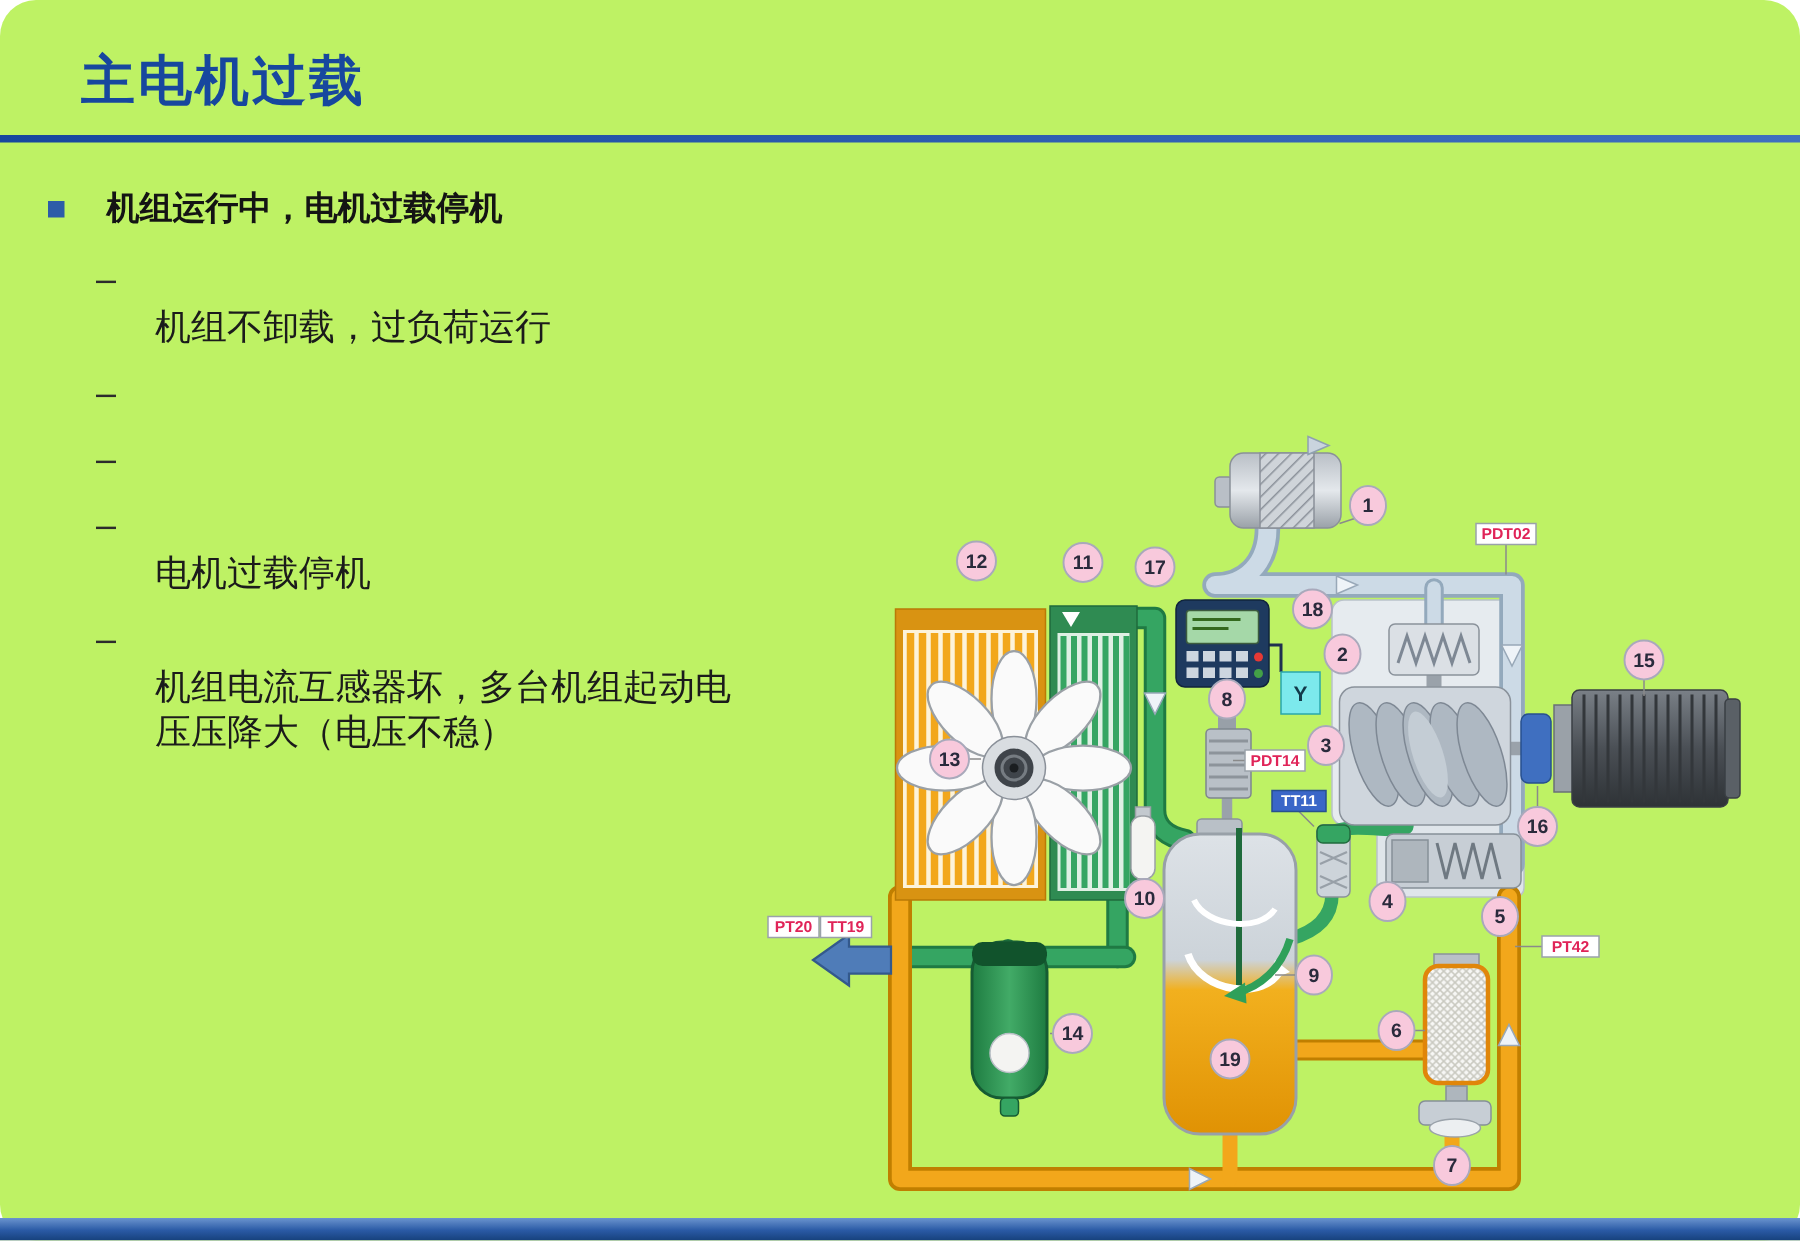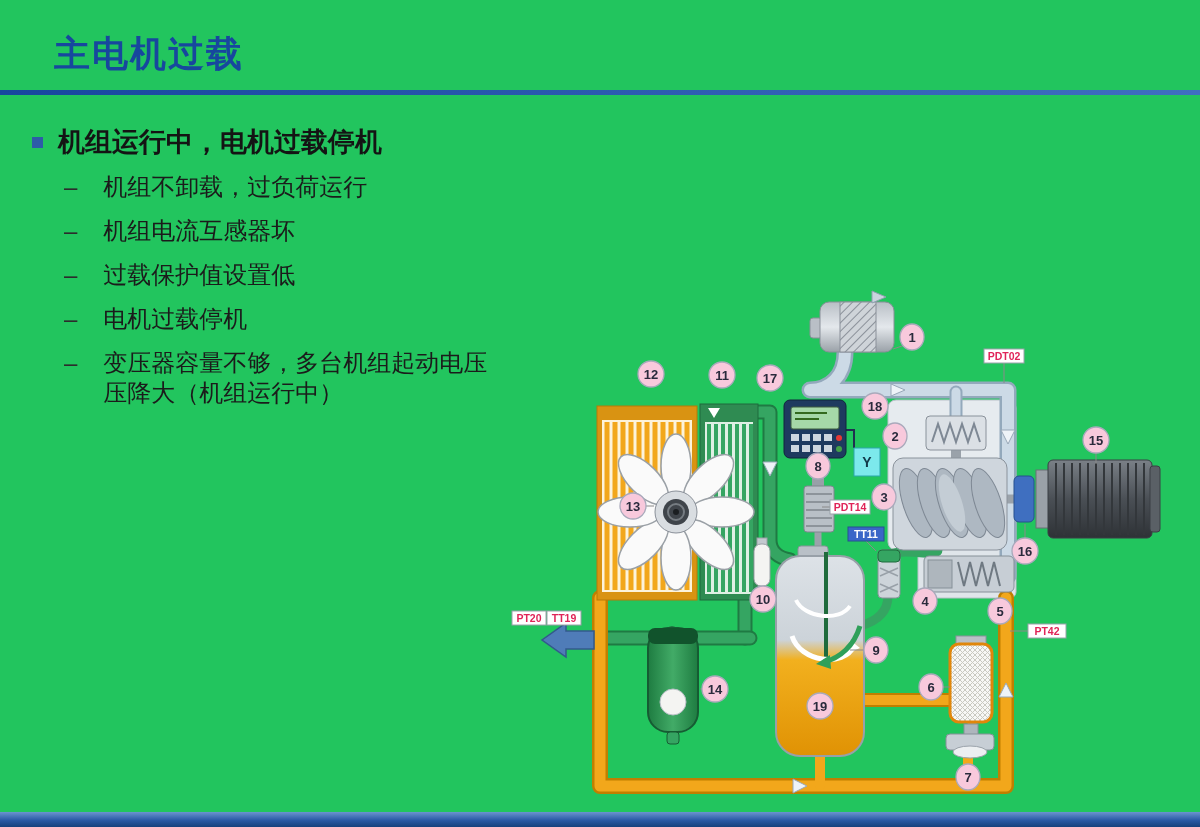--- a/index.html
+++ b/index.html
@@ -1,35 +1,35 @@
 <!DOCTYPE html>
 <html><head>
 <meta charset="utf-8">
 <style>
   html,body{margin:0;padding:0;background:#ffffff;}
   body{width:1200px;height:827px;position:relative;overflow:hidden;
        font-family:"Liberation Sans",sans-serif;}
-  .slide{position:absolute;inset:0;background:#22c55e;}
+  .slide{position:absolute;inset:0;background:#bef264;border-radius:24px;}
 
   .page-title{position:absolute;left:54px;top:30px;margin:0;
     font-size:36px;font-weight:bold;color:#17479e;letter-spacing:2px;}
   .title-rule{position:absolute;left:0;top:90px;width:1200px;height:5px;
     background:linear-gradient(to right,#17479e,#3f6fc0);}
 
   .logo{position:absolute;right:8px;top:4px;width:104px;height:88px;}
 
   .main-bullet{position:absolute;left:32px;top:124px;display:flex;
-    align-items:center;gap:15px;font-size:27px;font-weight:600;color:#141414;}
+    align-items:center;gap:28px;font-size:22px;font-weight:600;color:#141414;}
   .sq{width:11px;height:11px;background:#2d5ca8;flex:0 0 auto;}
 
   .subs{position:absolute;left:64px;top:172px;margin:0;padding:0;list-style:none;
     font-size:24px;color:#1b1b1b;}
   .subs li{display:flex;gap:26px;margin-bottom:14px;line-height:30px;}
   .subs .dash{color:#2c2c2c;flex:0 0 auto;}
-  .subs .txt{max-width:400px;}
+  .subs .txt{max-width:400px;margin-top:32px;}
 
   .diagram{position:absolute;left:495px;top:278px;width:670px;height:535px;}
 
   .bottom-bar{position:absolute;left:0;bottom:0;width:1200px;height:15px;
     background:linear-gradient(to bottom,#6b94cf 0%,#2a5aa5 55%,#16417c 100%);}
 
   
   .lblt{font:bold 10.5px "Liberation Sans",sans-serif;fill:#e02458;text-anchor:middle;}
   .lblt-w{font:bold 10.5px "Liberation Sans",sans-serif;fill:#ffffff;text-anchor:middle;}
   .badge ellipse{fill:#f8c9dc;stroke:#a9a9bb;stroke-width:1.3;}
@@ -51,33 +51,31 @@
     <span>机组运行中，电机过载停机</span>
   </div>
 
   <ul class="subs">
     <li>
         <span class="dash">–</span>
         <span class="txt">机组不卸载，过负荷运行</span>
       </li>
     <li>
         <span class="dash">–</span>
-        <span class="txt">机组电流互感器坏</span>
       </li>
     <li>
         <span class="dash">–</span>
-        <span class="txt">过载保护值设置低</span>
       </li>
     <li>
         <span class="dash">–</span>
         <span class="txt">电机过载停机</span>
       </li>
     <li>
         <span class="dash">–</span>
-        <span class="txt">变压器容量不够，多台机组起动电压压降大（机组运行中）</span>
+        <span class="txt">机组电流互感器坏，多台机组起动电压压降大（电压不稳）</span>
       </li>
   </ul>
 
   <div class="diagram">
     <svg width="670" height="535" viewBox="495 278 670 535">
       <defs>
         <linearGradient id="gMotor" x1="0" y1="0" x2="0" y2="1">
           <stop offset="0" stop-color="#7a8087"></stop>
             <stop offset="0.5" stop-color="#4a4f55"></stop>
             <stop offset="1" stop-color="#2e3236"></stop>

